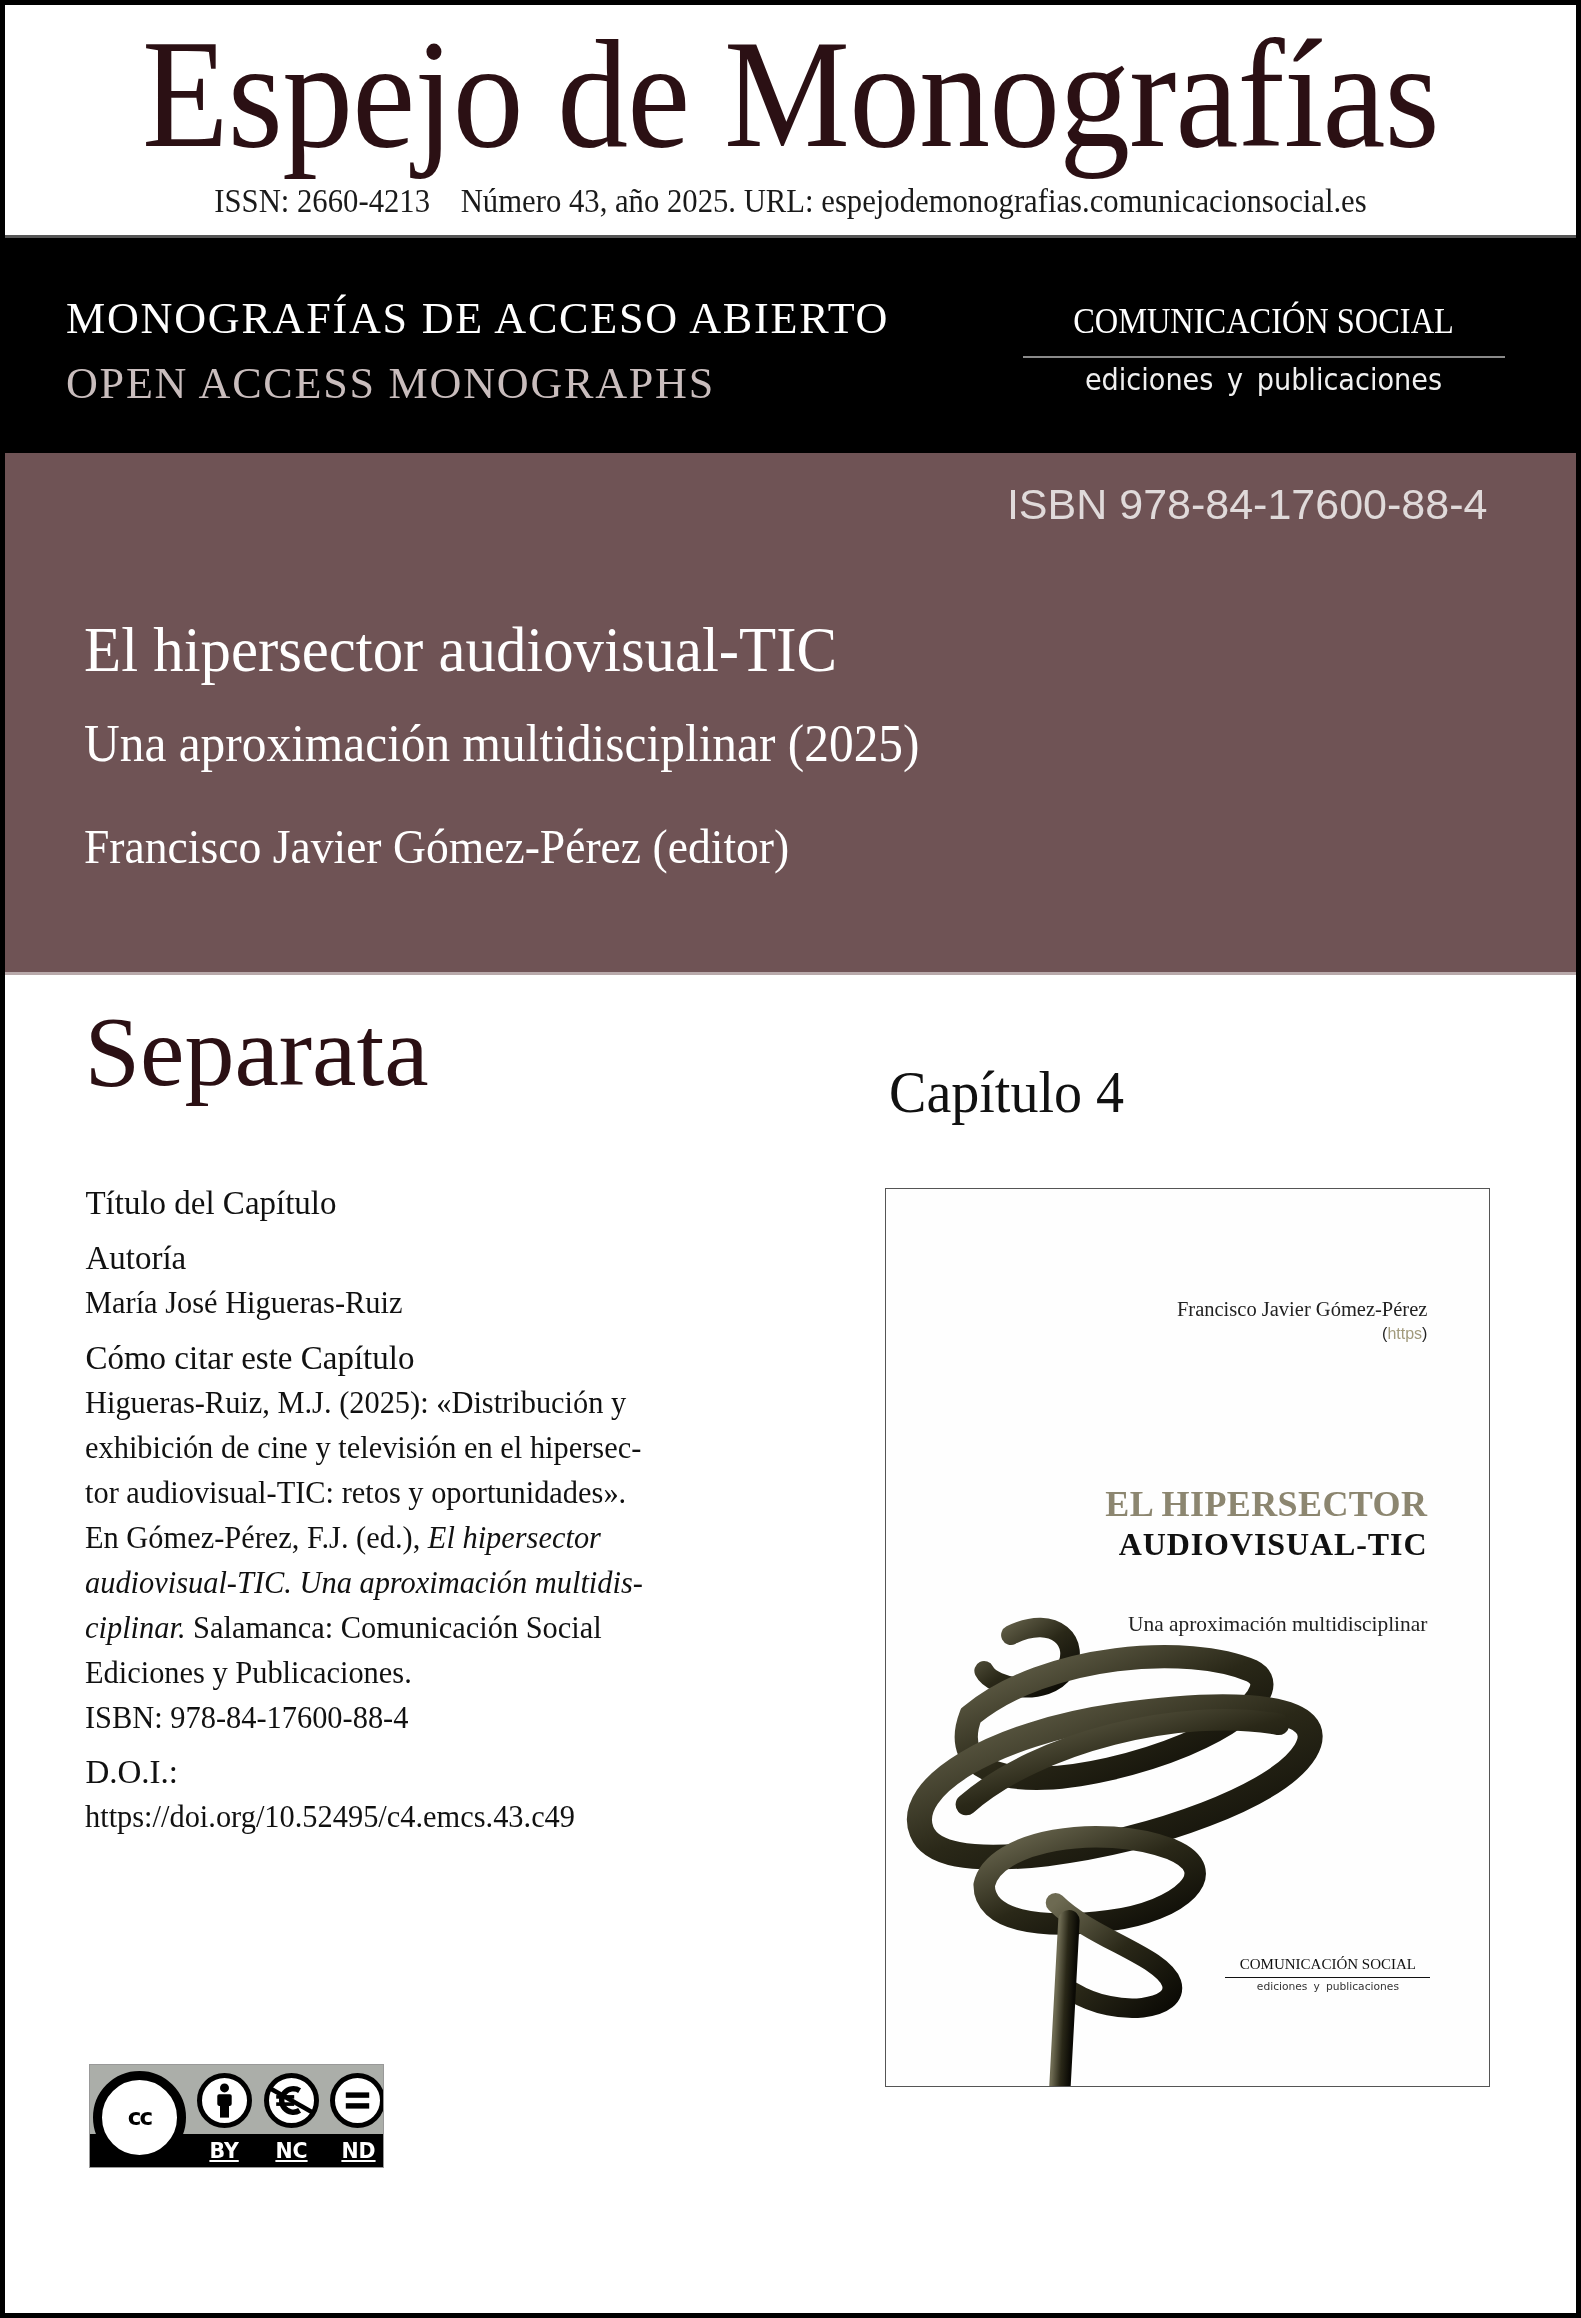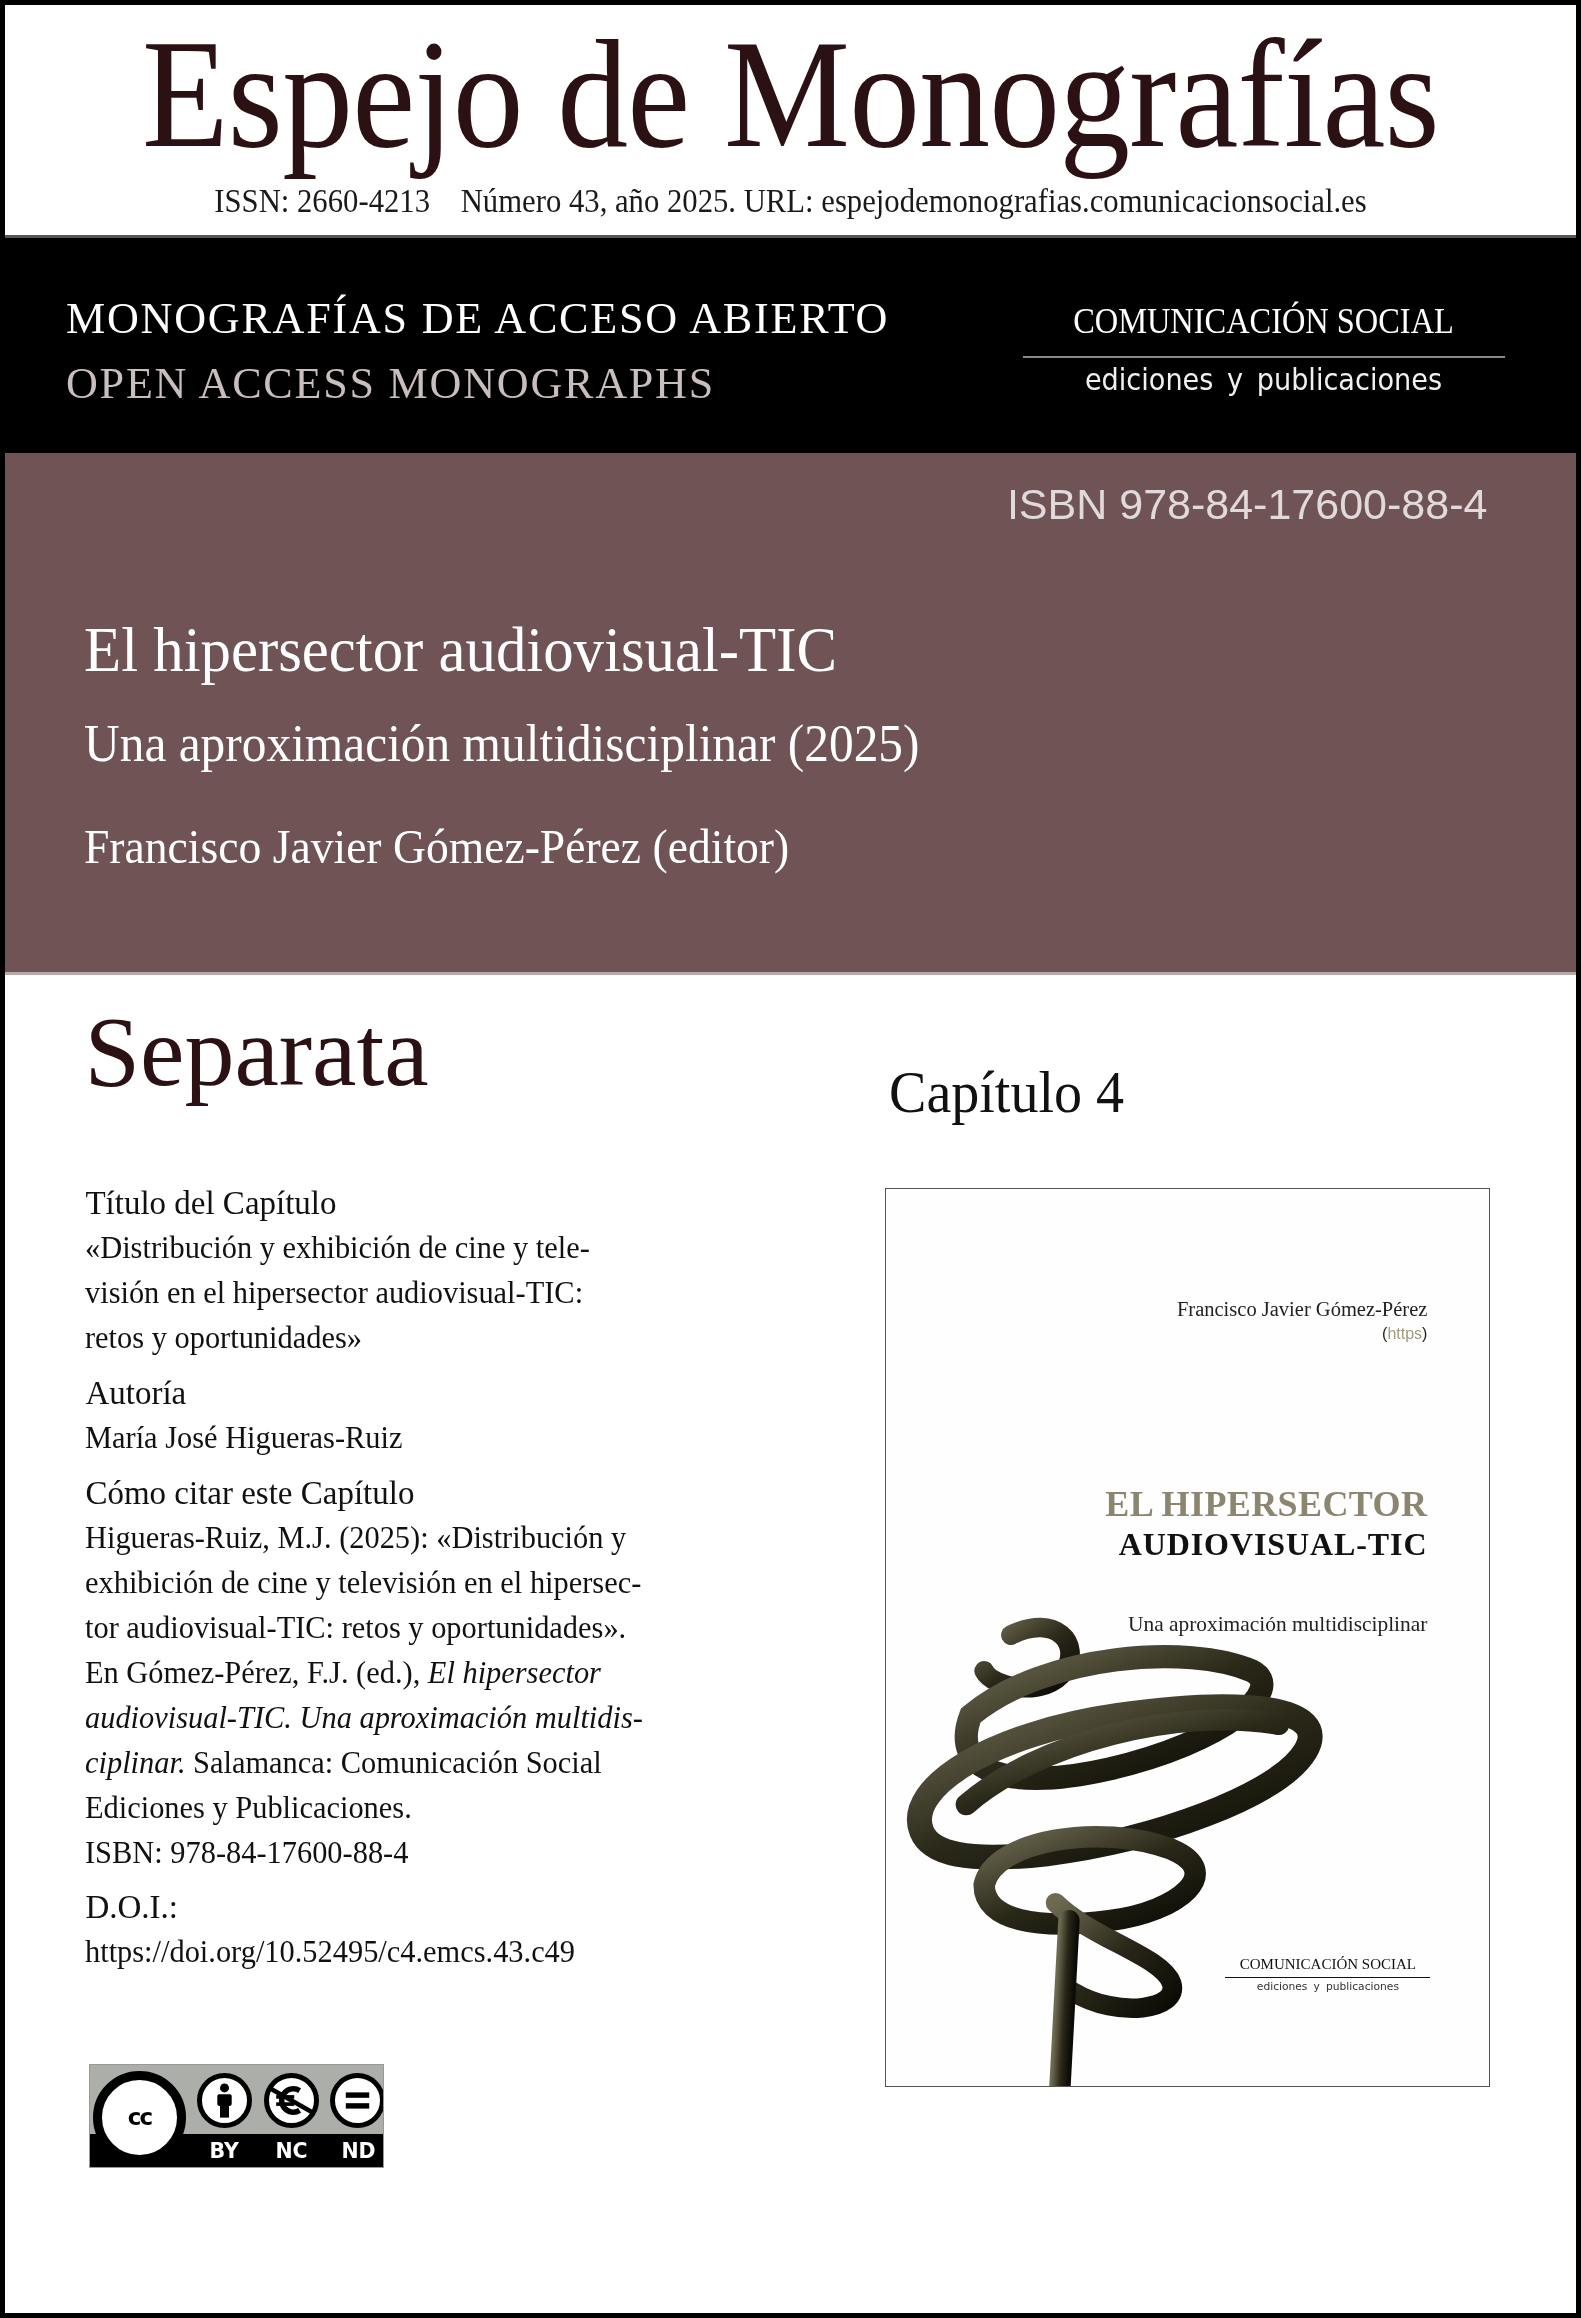--- a/index.html
+++ b/index.html
@@ -97,21 +97,21 @@
   }
   .cc-icon {
     position: absolute; top: 8px; width: 55px; height: 55px; border-radius: 50%;
     background: #fff; border: 5.4px solid #000;
   }
   .cc-by { left: 107px; }
   .cc-nc { left: 174px; }
   .cc-nd { left: 240px; }
   .cc-labels span {
     position: absolute; top: 73px; font-family: "DejaVu Sans", sans-serif; font-weight: bold;
-    font-size: 20.5px; line-height: 27px; color: #fff;
+    font-size: 20.5px; line-height: 27px; color: #fff; text-decoration: underline;
   }
 
   
   .chapter-label {
     position: absolute; left: 884px; top: 1053px; font-size: 59px; line-height: 68px;
     color: #111; white-space: nowrap; transform: scaleX(0.95); transform-origin: left;
   }
   .cover {
     position: absolute; left: 880px; top: 1183px; width: 605px; height: 899px;
     background: #fefefe; border: 1.8px solid #555; overflow: hidden;
@@ -175,25 +175,20 @@
     <div class="book-subtitle">Una aproximación multidisciplinar (2025)</div>
     <div class="book-editor">Francisco Javier Gómez-Pérez (editor)</div>
     <div class="book-band-rule"></div>
   </div>
 
   <div class="separata">Separata</div>
 
   <div class="info">
     <div class="info-section">
       <div class="info-label">Título del Capítulo</div>
-      <div class="info-text">
-        <span class="info-line">«Distribución y exhibición de cine y tele-</span>
-        <span class="info-line">visión en el hipersector audiovisual-TIC:</span>
-        <span class="info-line">retos y oportunidades»</span>
-      </div>
     </div>
 
     <div class="info-section">
       <div class="info-label">Autoría</div>
       <div class="info-text">
         <span class="info-line">María José Higueras-Ruiz</span>
       </div>
     </div>
 
     <div class="info-section">

